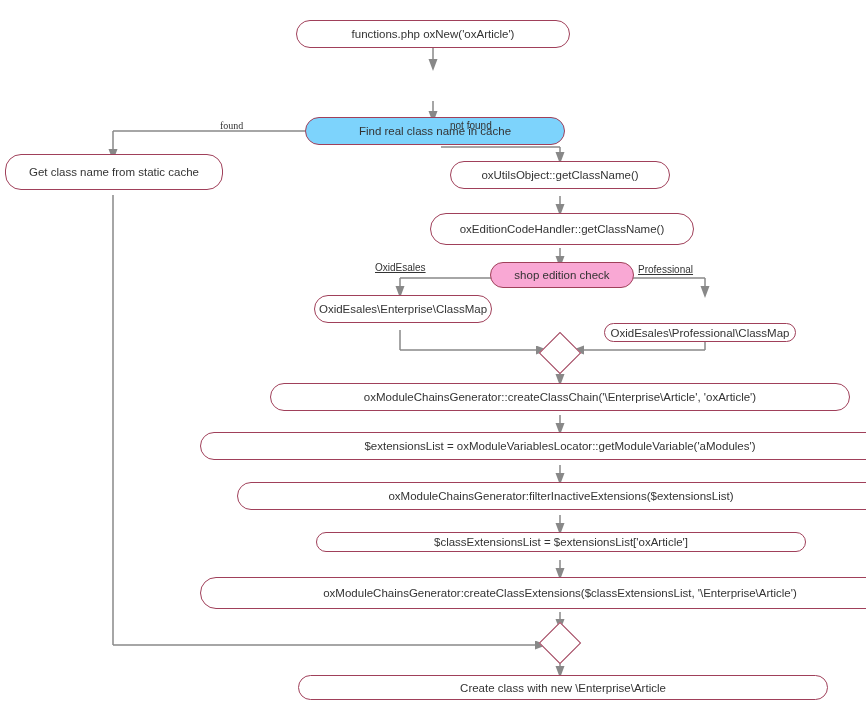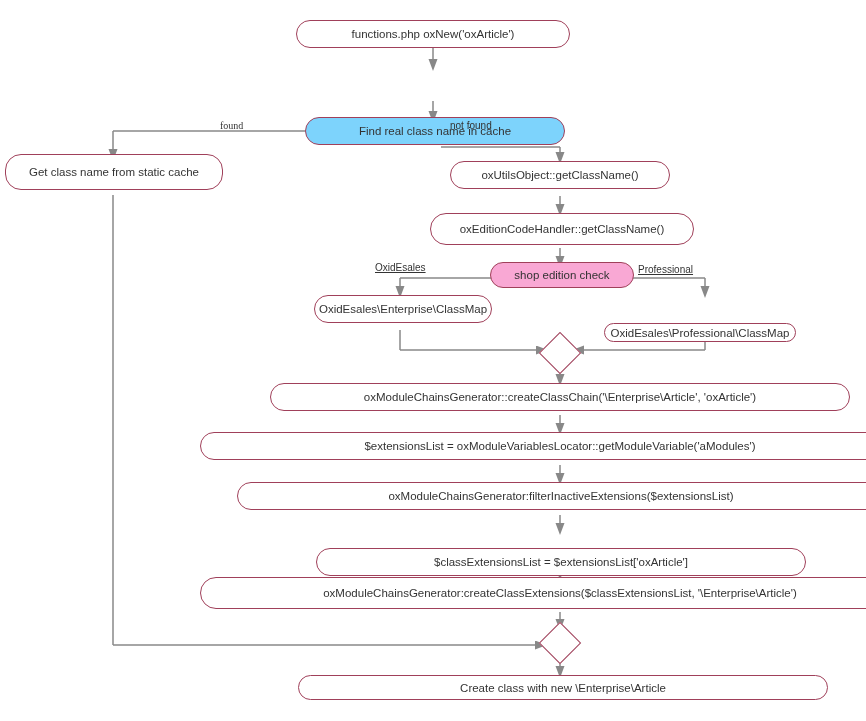--- a/index.html
+++ b/index.html
@@ -167,21 +167,21 @@
   </div>
 
   <div class="node-box rounded" style="left:200px; top:432px; width:720px; height:28px;">
     <span>$extensionsList = oxModuleVariablesLocator::getModuleVariable('aModules')</span>
   </div>
 
   <div class="node-box rounded" style="left:237px; top:482px; width:648px; height:28px;">
     <span>oxModuleChainsGenerator:filterInactiveExtensions($extensionsList)</span>
   </div>
 
-  <div class="node-box rounded" style="left:316px; top:548px; width:490px; height:28px;">
+  <div class="node-box rounded" style="left:316px; top:532px; width:490px; height:20px;">
     <span>$classExtensionsList = $extensionsList['oxArticle']</span>
   </div>
 
   <div class="node-box rounded" style="left:200px; top:577px; width:720px; height:32px;">
     <span>oxModuleChainsGenerator:createClassExtensions($classExtensionsList, '\Enterprise\Article')</span>
   </div>
 
   <div class="diamond" style="left:545px; top:628px;"></div>
 
   <div class="node-box rounded" style="left:298px; top:675px; width:530px; height:25px;">

